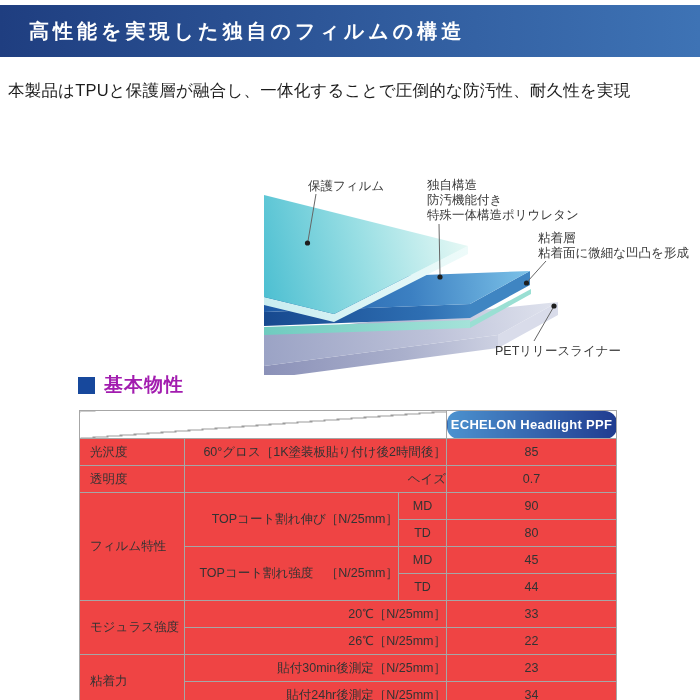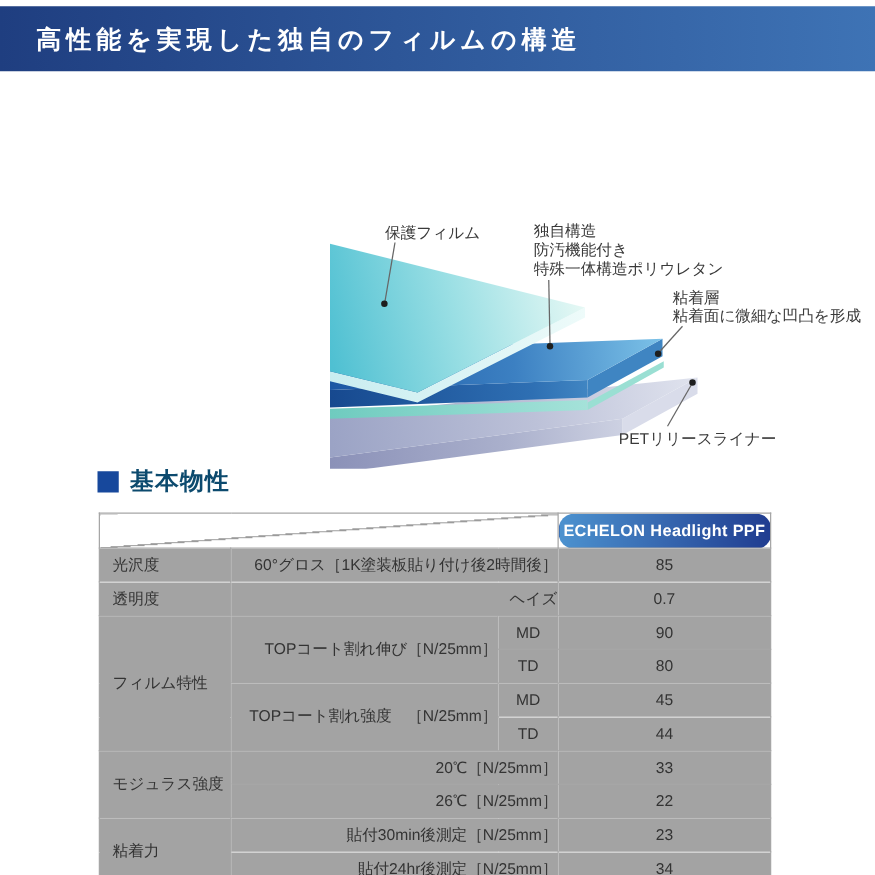--- a/index.html
+++ b/index.html
@@ -29,32 +29,32 @@
   .pointer{stroke:#666;stroke-width:1;fill:none;}
   .dot{fill:#1e1e1e;}
   
   .section-title{
     position:absolute;left:78px;top:372px;display:flex;align-items:center;
   }
   .section-title .sq{
     width:17px;height:17px;background:var(--section-square,#17489c);flex:0 0 auto;
   }
   .section-title .txt{
-    margin-left:9px;font-size:19px;font-weight:bold;color:#0c4a6e;letter-spacing:1px;
+    margin-left:9px;font-size:19px;font-weight:bold;color:#a21caf;letter-spacing:1px;
   }
   
   .props-table{
     position:absolute;left:79px;top:410px;width:537px;
     border-collapse:collapse;table-layout:fixed;
     border:1px solid #6b6b6b;
     font-size:12.5px;color:#333;
   }
   .props-table td,.props-table th{
     border:1px solid var(--table-border,#a6a6a6);
-    padding:0;height:26px;font-weight:normal;background:#a3a3a3;
+    padding:0;height:26px;font-weight:normal;background:#ef4444;
     overflow:hidden;white-space:nowrap;
   }
   .props-table tr.hdr th{height:27px;}
   th.corner{
     background:linear-gradient(to bottom right,
       #fff calc(50% - 0.6px), #9b9b9b calc(50% - 0.6px),
       #9b9b9b calc(50% + 0.6px), #fff calc(50% + 0.6px));
   }
   th.product{
     background:linear-gradient(90deg,var(--product-grad-left,#4c92cf),var(--product-grad-right,#203c90));
@@ -66,20 +66,21 @@
   td.val{text-align:center;}
 </style>
 </head>
 <body>
 
 <div class="title-bar">
   <h1>高性能を実現した独自のフィルムの構造</h1>
 </div>
 
 <div class="intro">
+  <div>本製品はTPUと保護層が融合し、一体化することで圧倒的な防汚性、耐久性を実現</div>
 </div>
 
 <div class="diagram">
   <svg width="450" height="200" viewBox="0 0 450 200">
     <defs>
       <linearGradient id="gGrayTop" gradientUnits="userSpaceOnUse" x1="14" y1="170" x2="308" y2="130">
         <stop offset="0" stop-color="#9ba3c5"></stop>
           <stop offset="0.55" stop-color="#bcc1d8"></stop>
           <stop offset="1" stop-color="#e0e3ee"></stop>
       </linearGradient>

